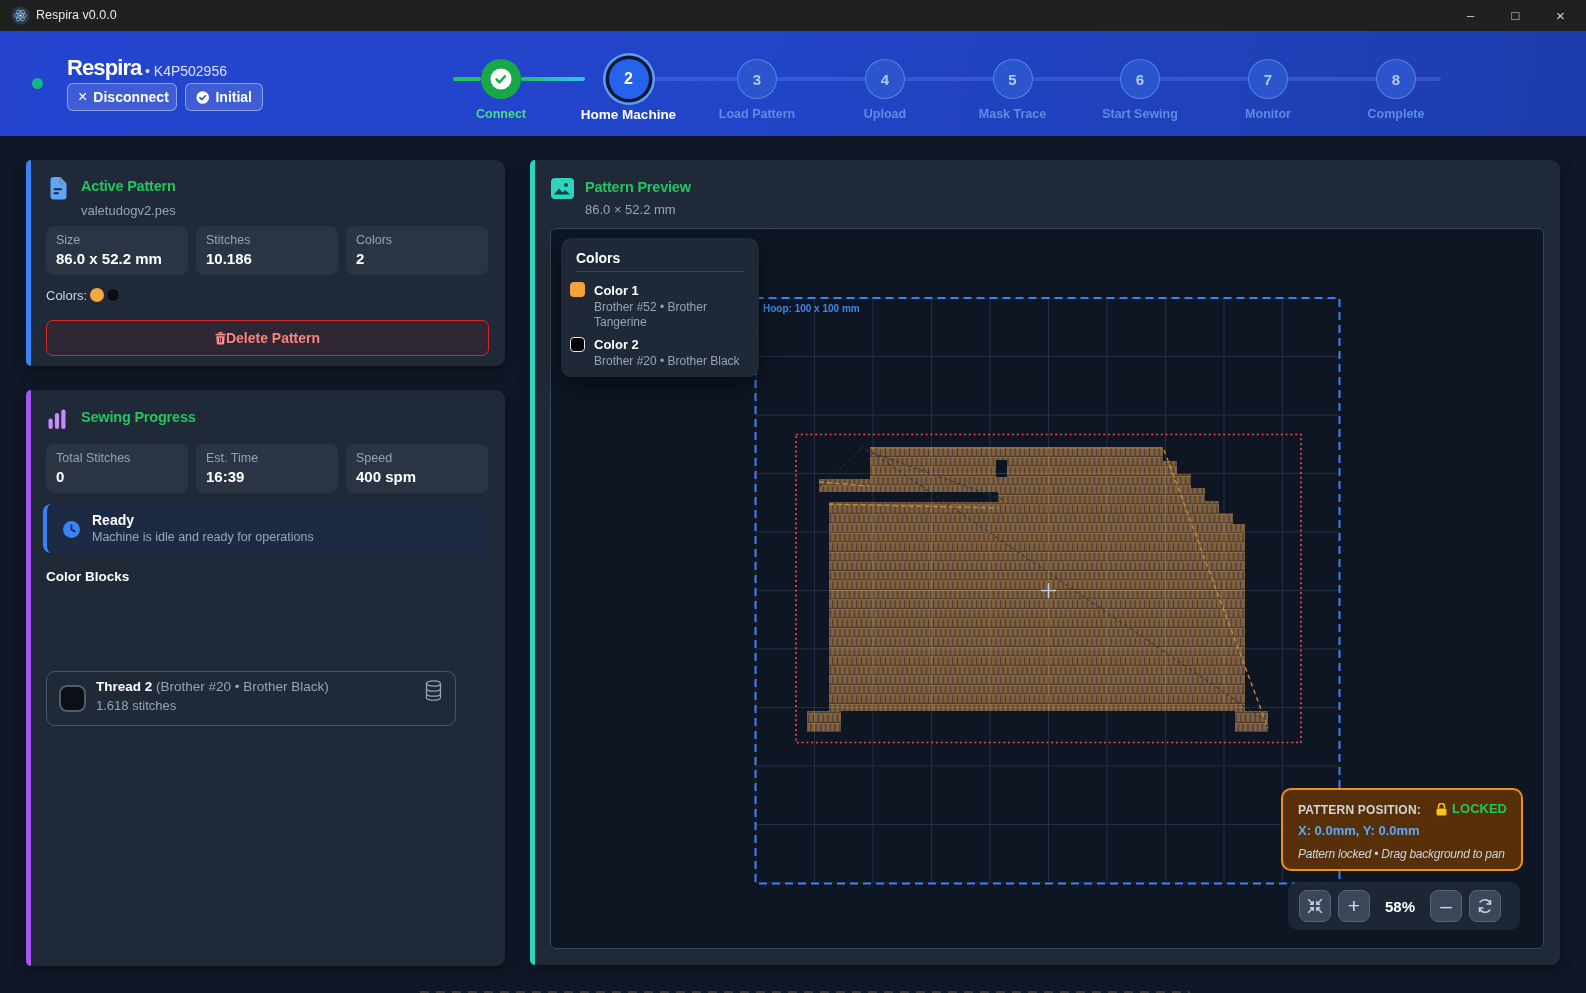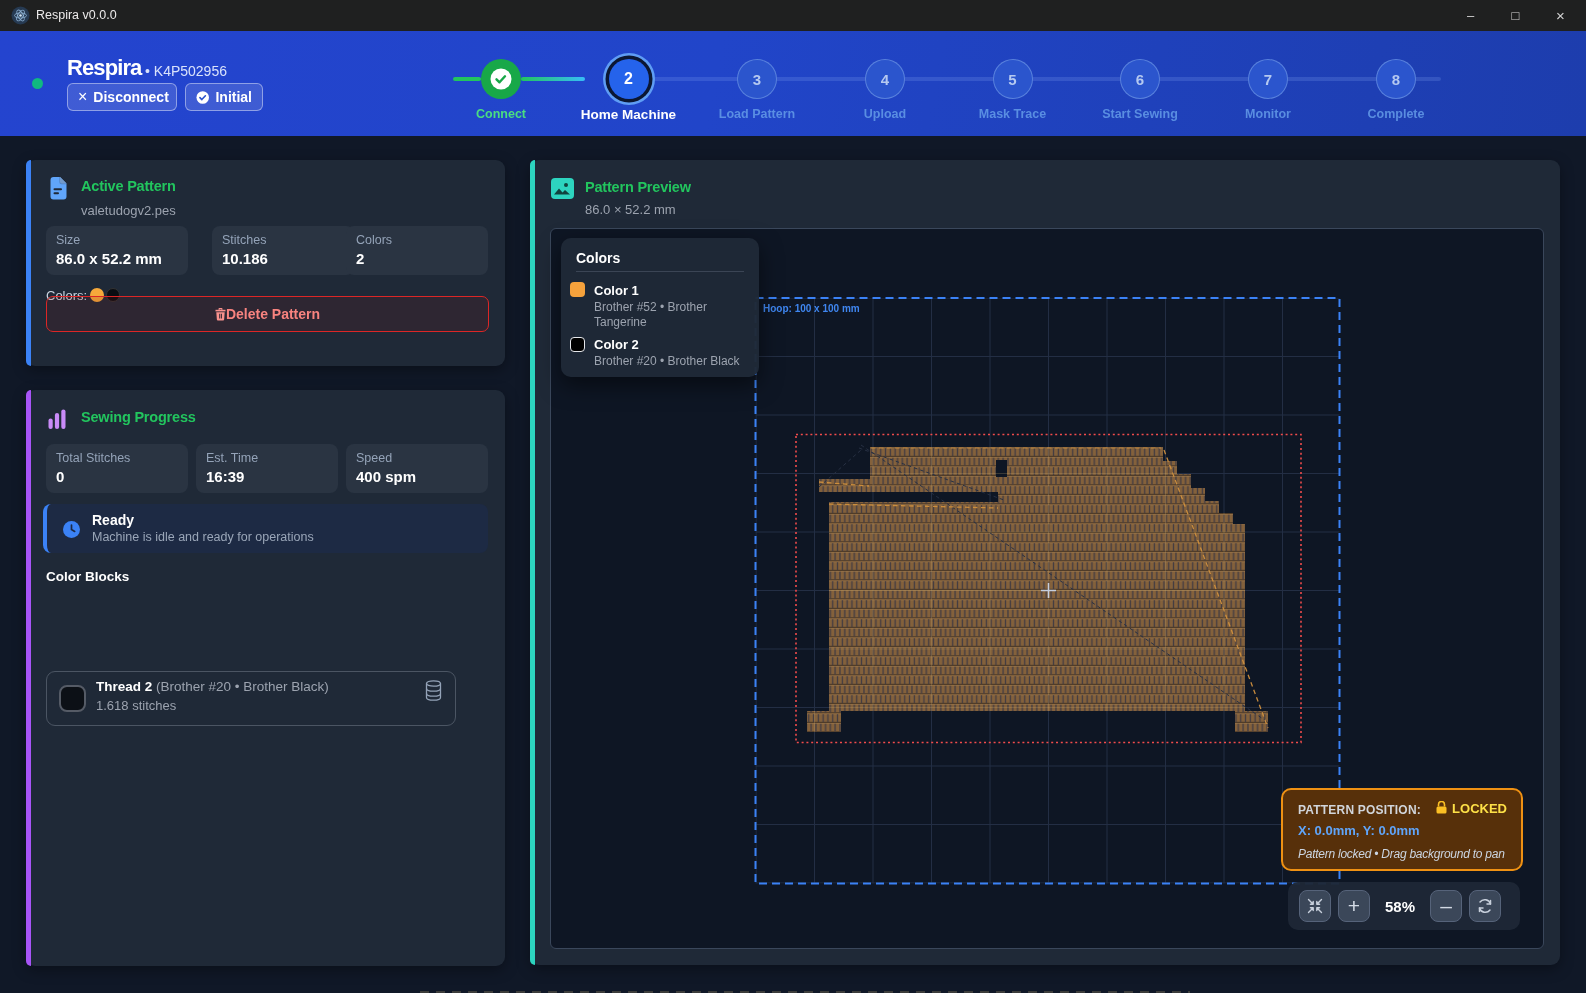--- a/index.html
+++ b/index.html
@@ -106,32 +106,32 @@
     <path d="M10.3 0 h0.7 l6.5 6.5 v0.8 h-5 a2.2 2.2 0 0 1 -2.2-2.2 z" fill="#1e293b" opacity="0.25"></path>
     <rect x="4.5" y="11.2" width="8.5" height="2" rx="1" fill="#1f2937"></rect>
     <rect x="4.5" y="15.2" width="5.5" height="2" rx="1" fill="#1f2937"></rect>
   </svg>
   <div class="ctitle" style="left:55px;top:18px;">Active Pattern</div>
   <div class="csub" style="left:55px;top:43px;">valetudogv2.pes</div>
   <div class="statbox" style="left:20px;top:66px;">
       <div class="lbl">Size</div>
       <div class="val">86.0 x 52.2 mm</div>
     </div>
-  <div class="statbox" style="left:186px;top:66px;">
+  <div class="statbox" style="left:170px;top:66px;">
       <div class="lbl">Stitches</div>
       <div class="val">10.186</div>
     </div>
   <div class="statbox" style="left:320px;top:66px;">
       <div class="lbl">Colors</div>
       <div class="val">2</div>
     </div>
   <div class="abs" style="left:20px;top:128px;font-size:13px;color:#cbd5e1;">Colors:</div>
   <div class="abs" style="left:64px;top:128px;width:14px;height:14px;border-radius:50%;background:#f6a93b;"></div>
   <div class="abs" style="left:80px;top:128px;width:14px;height:14px;border-radius:50%;background:#0a0d12;border:1px solid #333;"></div>
-  <div class="abs" style="left:20px;top:136px;width:443px;height:36px;border:1px solid #dc2626;background:rgba(127,25,25,0.16);border-radius:7px;display:flex;align-items:center;justify-content:center;color:#f8837f;font-size:14px;font-weight:bold;">
+  <div class="abs" style="left:20px;top:160px;width:443px;height:36px;border:1px solid #dc2626;background:rgba(127,25,25,0.16);border-radius:7px;display:flex;align-items:center;justify-content:center;color:#f8837f;font-size:14px;font-weight:bold;">
     <svg width="11" height="13" viewBox="0 0 11 13" fill="#f8918d">
         <path d="M0.5 1.8 h10 v1.6 h-10 z"></path>
         <path d="M3.5 1.8 v-0.9 a0.8 0.8 0 0 1 0.8-0.8 h2.4 a0.8 0.8 0 0 1 0.8 0.8 v0.9 h-1.3 v-0.6 h-1.4 v0.6 z"></path>
         <path d="M1.3 4.2 h8.4 l-0.55 7.4 a1 1 0 0 1 -1 0.9 h-5.3 a1 1 0 0 1 -1-0.9 z M4.2 5.8 v4.6 h1 v-4.6 z M5.9 5.8 v4.6 h1 v-4.6 z" fill-rule="evenodd"></path>
       </svg>
     <span style="font-size:14px;">Delete Pattern</span>
     </div>
 </div>
 
 <div class="card" id="card2" style="left:26px;top:390px;width:479px;height:576px;">
@@ -311,21 +311,21 @@
   <div class="abs" style="left:9px;top:44px;width:15px;height:15px;border-radius:4px;background:#f6a23c;"></div>
   <div class="abs" style="left:33px;top:45px;font-size:13px;font-weight:bold;color:#fff;">Color 1</div>
   <div class="abs" style="left:33px;top:62px;width:130px;font-size:12px;color:#9ca3af;line-height:15px;">Brother #52 • Brother Tangerine</div>
   <div class="abs" style="left:9px;top:99px;width:15px;height:15px;border-radius:4px;background:#000;border:1px solid #e5e7eb;"></div>
   <div class="abs" style="left:33px;top:99px;font-size:13px;font-weight:bold;color:#fff;">Color 2</div>
   <div class="abs" style="left:33px;top:116px;width:160px;font-size:12px;color:#9ca3af;">Brother #20 • Brother Black</div>
 </div>
 
 <div id="pospanel">
   <div class="abs" style="left:15px;top:13px;font-size:12px;font-weight:bold;color:#d1d5db;letter-spacing:0.2px;">PATTERN POSITION:</div>
-  <div class="abs" style="right:14px;top:11px;font-size:13px;font-weight:bold;color:#fde047;display:flex;align-items:flex-start;gap:5px;">
+  <div class="abs" style="right:14px;top:11px;font-size:13px;font-weight:bold;color:#22c55e;display:flex;align-items:flex-end;gap:5px;">
     <svg width="11" height="13" viewBox="0 0 11 13" style="vertical-align:-2px;">
         <rect x="0.5" y="5.5" width="10" height="7" rx="1.5" fill="#fbbf24"></rect>
         <path d="M2.5 5.5 v-2 a3 3 0 0 1 6 0 v2" stroke="#fbbf24" stroke-width="1.6" fill="none"></path>
       </svg>
     LOCKED</div>
   <div class="abs" style="left:15px;top:33px;font-size:13px;font-weight:bold;color:#60a5fa;">X: 0.0mm, Y: 0.0mm</div>
   <div class="abs" style="left:15px;top:57px;font-size:12px;font-style:italic;color:#cbd5e1;letter-spacing:-0.25px;white-space:nowrap;">Pattern locked • Drag background to pan</div>
 </div>
 
 <div id="zoomctl">

